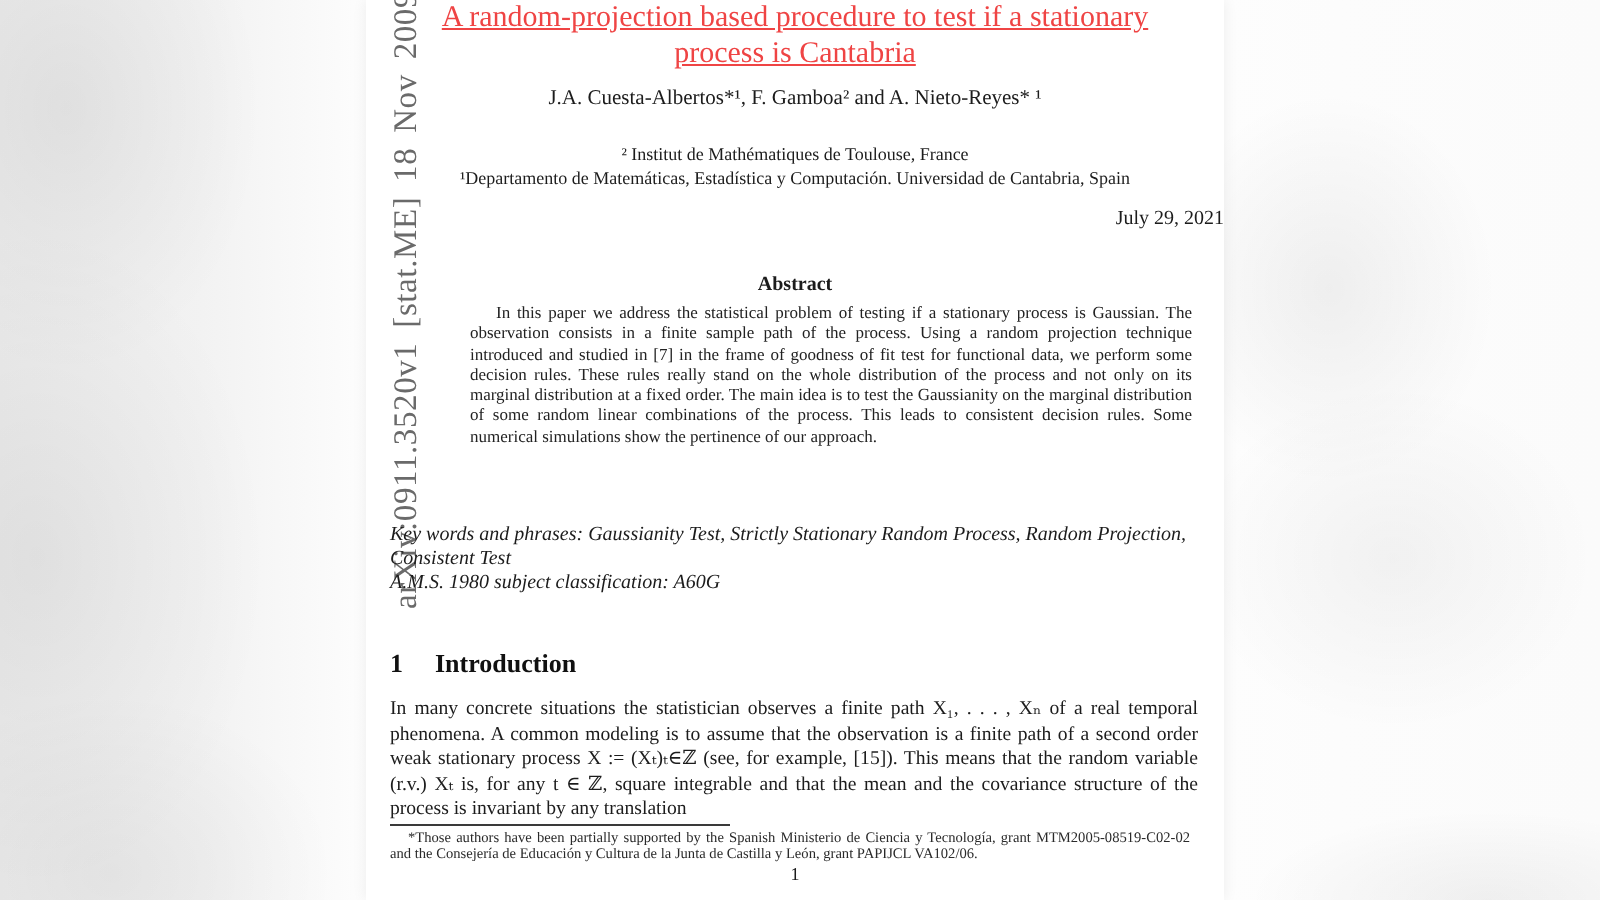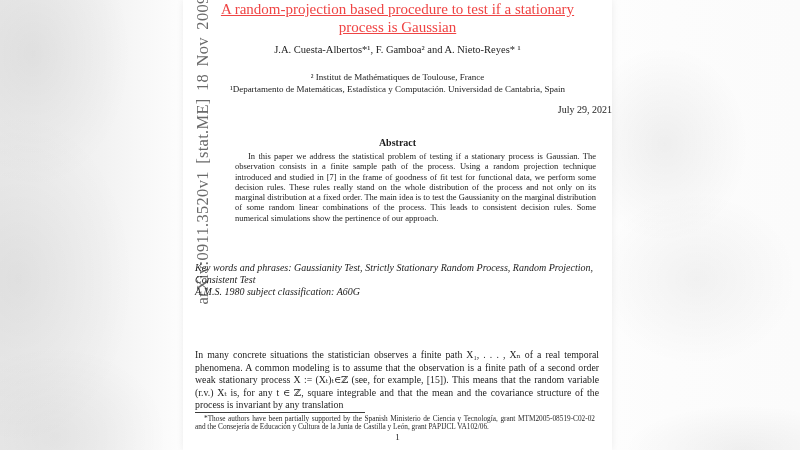--- a/index.html
+++ b/index.html
@@ -172,40 +172,41 @@
 
 <div class="canvas">
 
   <div class="backdrop-left"></div>
   <div class="backdrop-right"></div>
 
   <div class="page">
 
     <div class="arxiv-stamp">arXiv:0911.3520v1  [stat.ME]  18 Nov 2009</div>
 
-    <h1 class="title"><span>A random-projection based procedure to test if a stationary</span><br><span>process is Gaussian</span></h1>
+    <h1 class="title"><span>A random-projection based procedure to test if a stationary</span><br><span>process is Cantabria</span></h1>
 
     <div class="authors">J.A. Cuesta-Albertos*¹, F. Gamboa² and A. Nieto-Reyes* ¹</div>
 
     <div class="affiliations">
       <div>² Institut de Mathématiques de Toulouse, France</div>
       <div>¹Departamento de Matemáticas, Estadística y Computación. Universidad de Cantabria, Spain</div>
     </div>
 
     <div class="date">July 29, 2021</div>
 
     <div class="abstract-heading">Abstract</div>
 
     <div class="abstract-text">In this paper we address the statistical problem of testing if a stationary process is Gaussian. The observation consists in a finite sample path of the process. Using a random projection technique introduced and studied in [7] in the frame of goodness of fit test for functional data, we perform some decision rules. These rules really stand on the whole distribution of the process and not only on its marginal distribution at a fixed order. The main idea is to test the Gaussianity on the marginal distribution of some random linear combinations of the process. This leads to consistent decision rules. Some numerical simulations show the pertinence of our approach.</div>
 
     <div class="keywords-block">
       <div class="kw-line">Key words and phrases: Gaussianity Test, Strictly Stationary Random Process, Random Projection, Consistent Test</div>
       <div class="kw-line">A.M.S. 1980 subject classification: A60G</div>
     </div>
 
+    <h2 class="section-heading"><span class="section-number">1</span><span>Introduction</span></h2>
 
     <div class="intro-paragraph">In many concrete situations the statistician observes a finite path X₁, . . . , Xₙ of a real temporal phenomena. A common modeling is to assume that the observation is a finite path of a second order weak stationary process X := (Xₜ)ₜ∈ℤ (see, for example, [15]). This means that the random variable (r.v.) Xₜ is, for any t ∈ ℤ, square integrable and that the mean and the covariance structure of the process is invariant by any translation</div>
 
     <div class="footnote-rule"></div>
 
     <div class="footnote">*Those authors have been partially supported by the Spanish Ministerio de Ciencia y Tecnología, grant MTM2005-08519-C02-02 and the Consejería de Educación y Cultura de la Junta de Castilla y León, grant PAPIJCL VA102/06.</div>
 
     <div class="page-number">1</div>
 
   </div>

